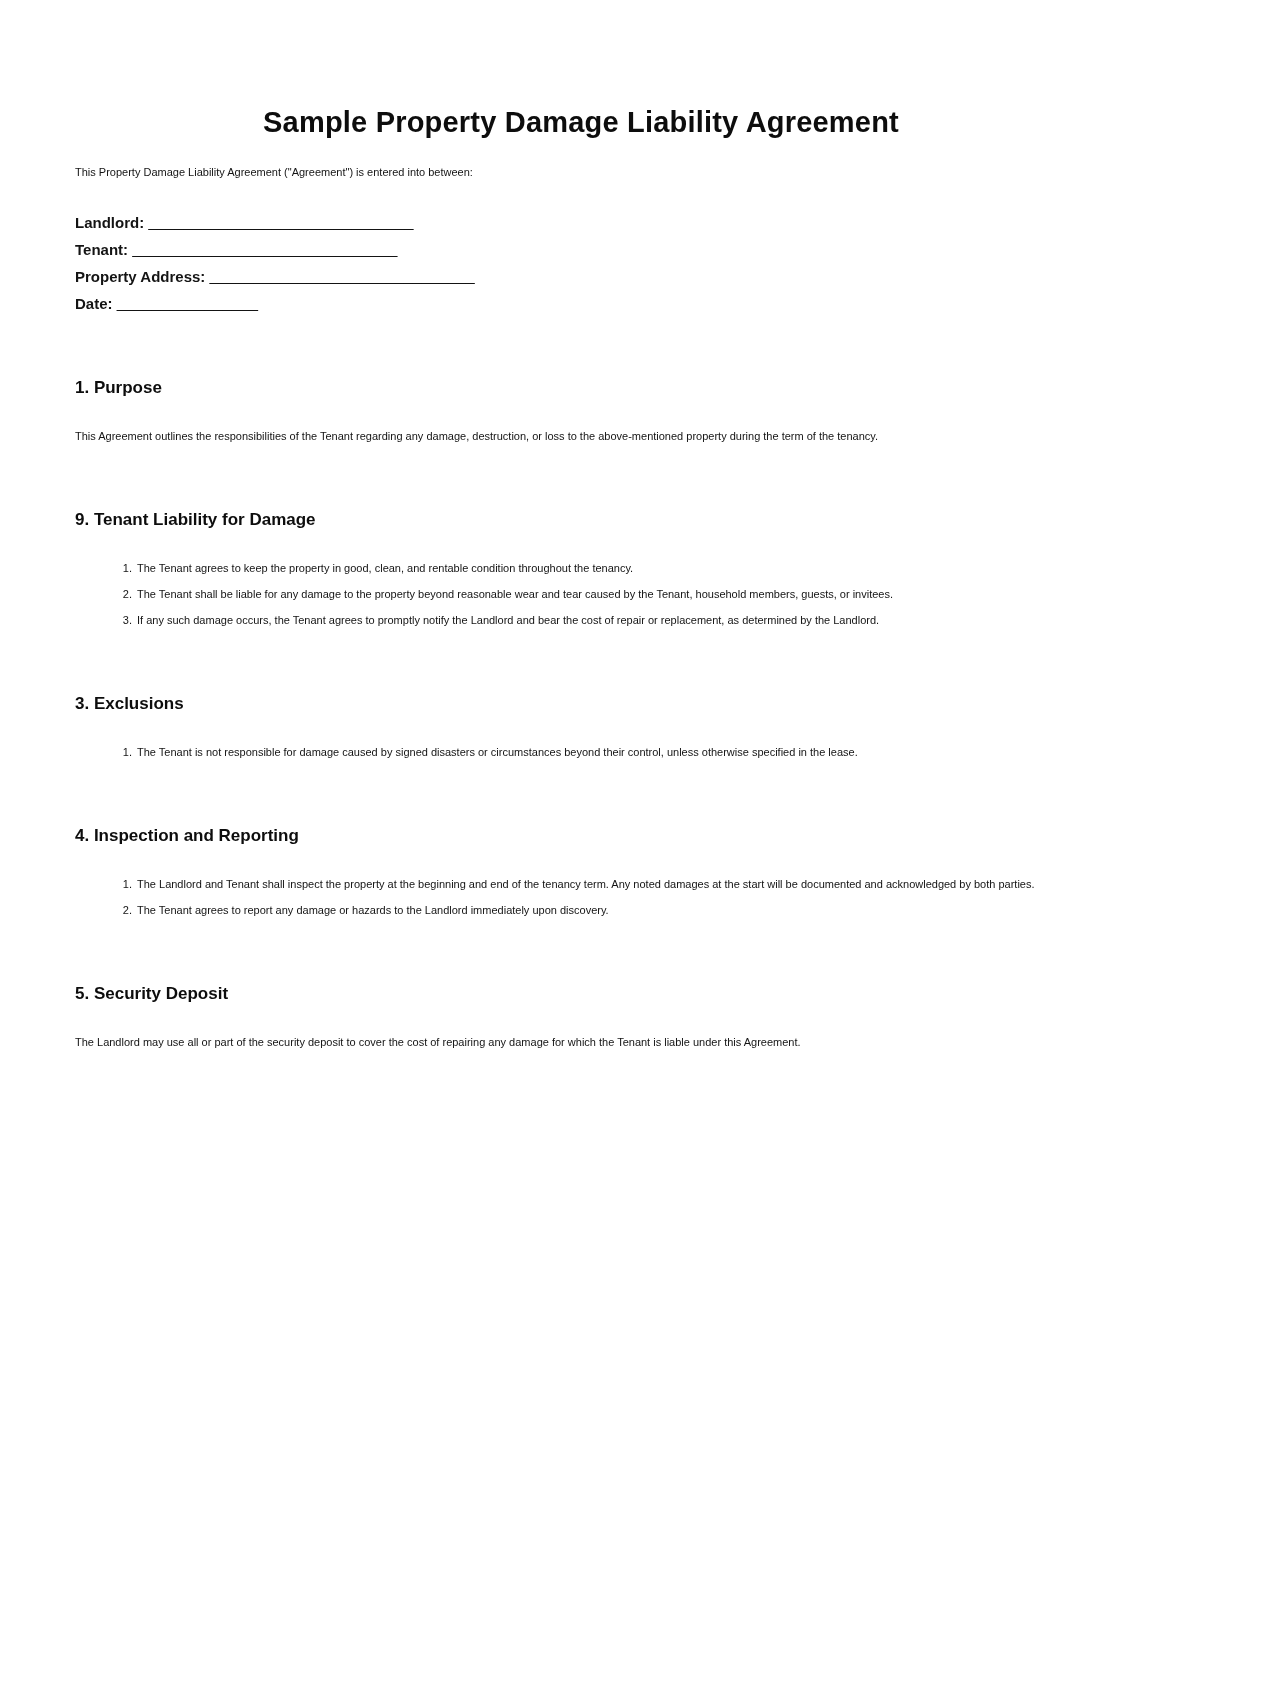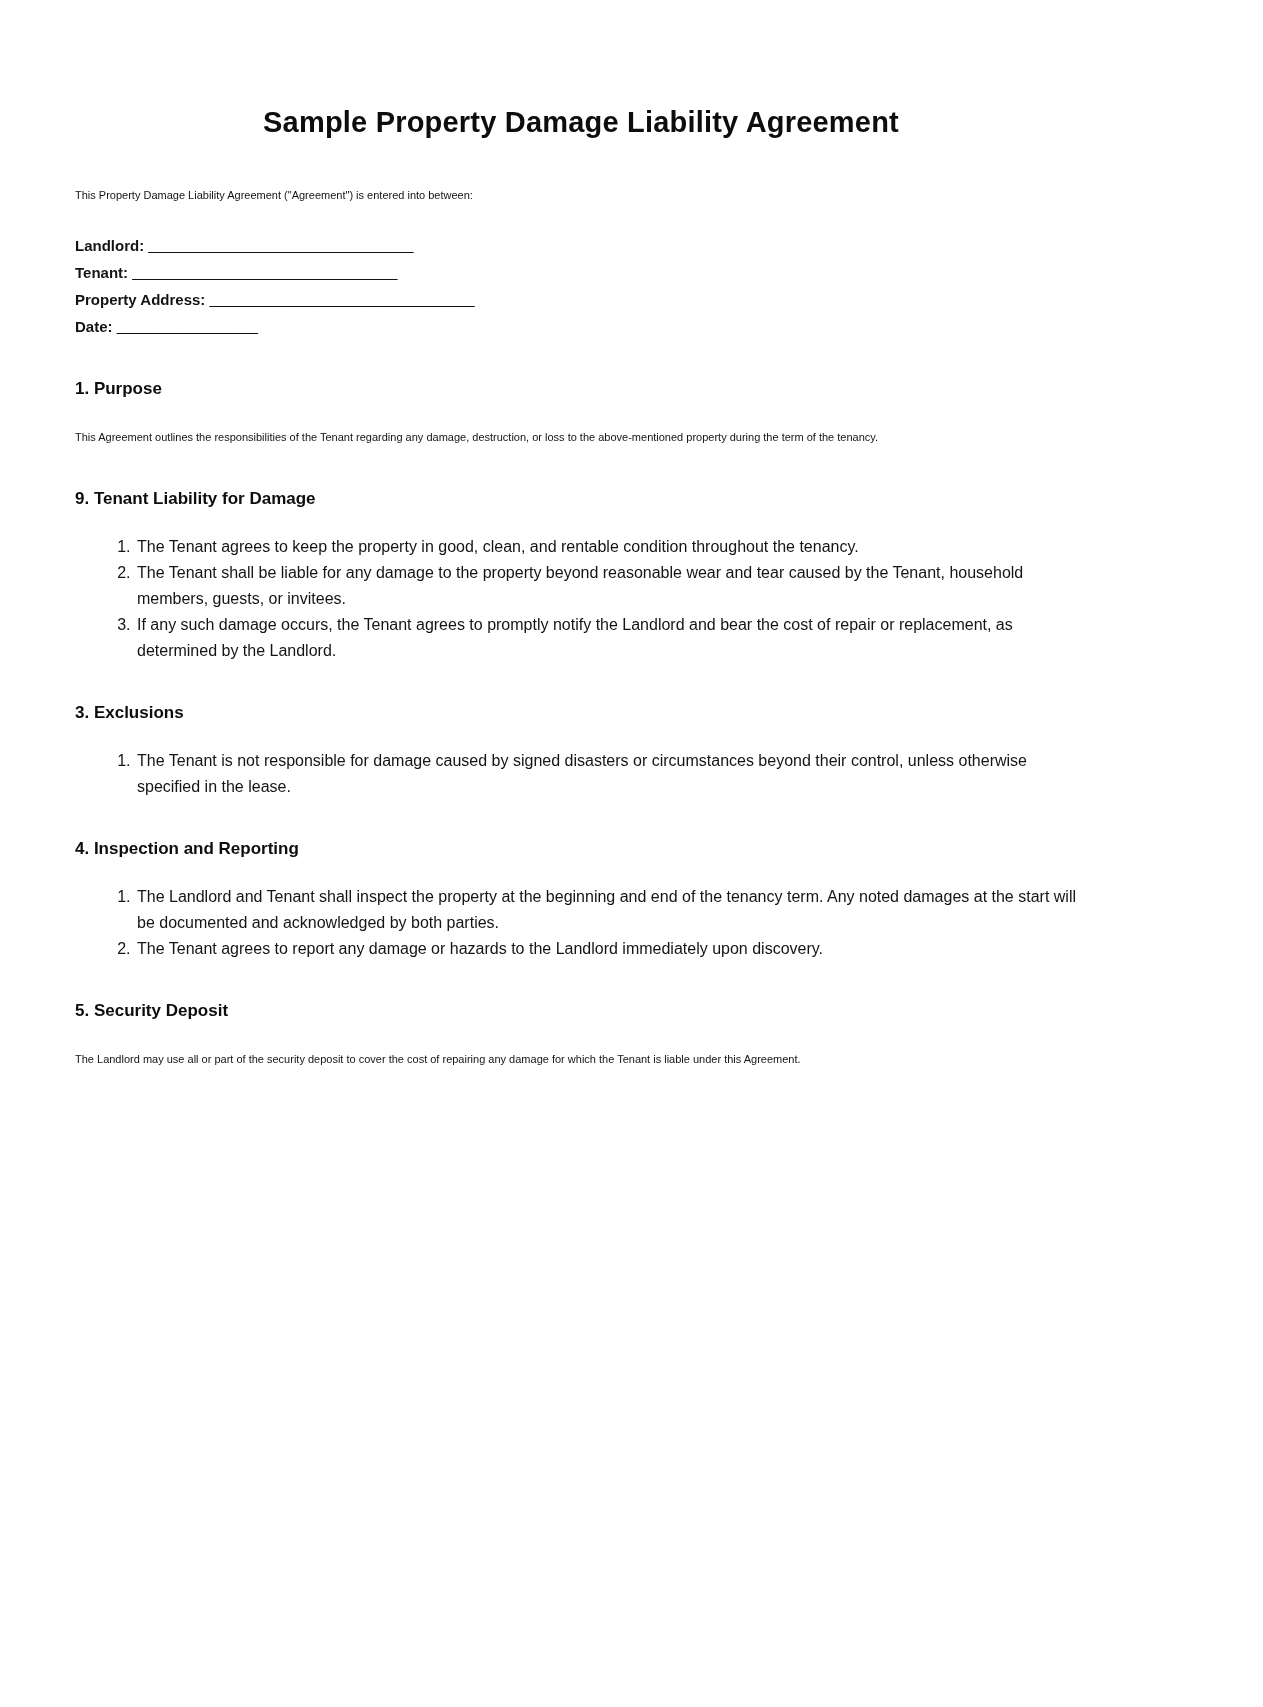--- a/index.html
+++ b/index.html
@@ -18,21 +18,21 @@
     width: 1012px;
     margin-left: 75px;
     padding-bottom: 80px;
   }
   h1.doc-title {
     font-size: 29px;
     line-height: 1.25;
     font-weight: 700;
     text-align: center;
     color: #0d0d0d;
-    margin: 104px 0 42px 0;
+    margin: 104px 0 19px 0;
     letter-spacing: 0.2px;
   }
   p.body-text {
     font-size: 11px;
     line-height: 26px;
     margin: 0 0 24px 0;
   }
   .fields {
     margin: 0 0 24px 0;
   }
@@ -46,26 +46,26 @@
   .field-line .blank {
     font-weight: 700;
     letter-spacing: 0.5px;
     text-decoration: underline;
   }
   h2.section-heading {
     font-size: 17px;
     line-height: 22px;
     font-weight: 700;
     color: #0d0d0d;
-    margin: 38px 0 24px 0;
+    margin: 60px 0 24px 0;
   }
   ol.numbered-list {
     margin: 0 0 24px 0;
     padding-left: 60px;
-    font-size: 16px;
+    font-size: 11px;
     line-height: 26px;
   }
   ol.numbered-list li {
     margin: 0;
     padding-left: 2px;
   }
 </style>
 </head>
 <body>
 

